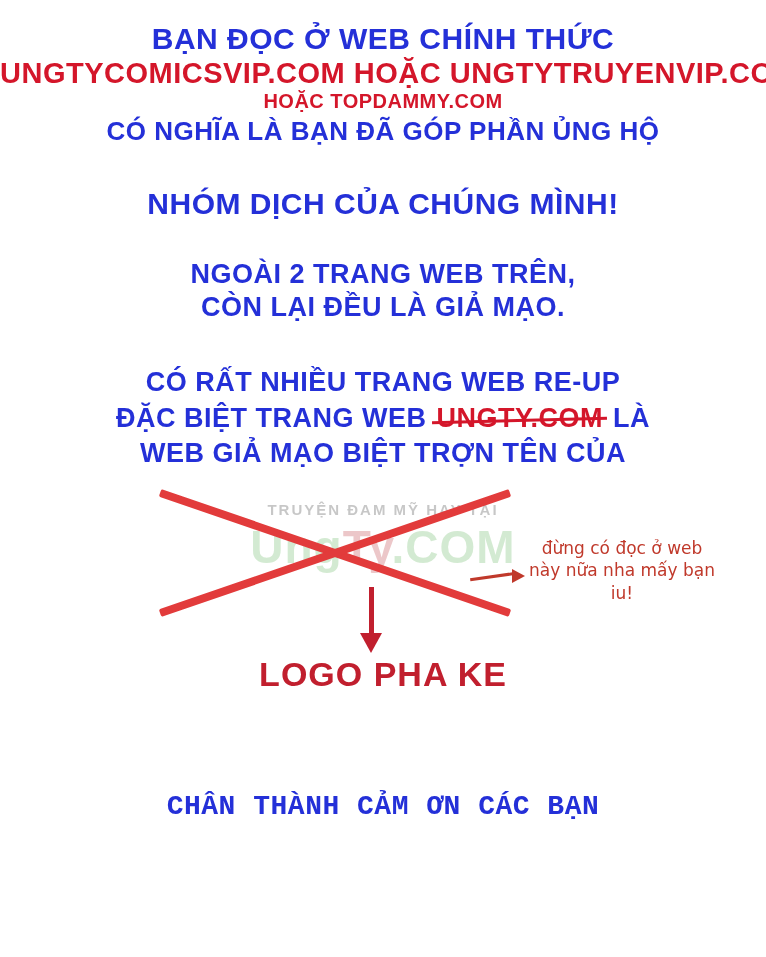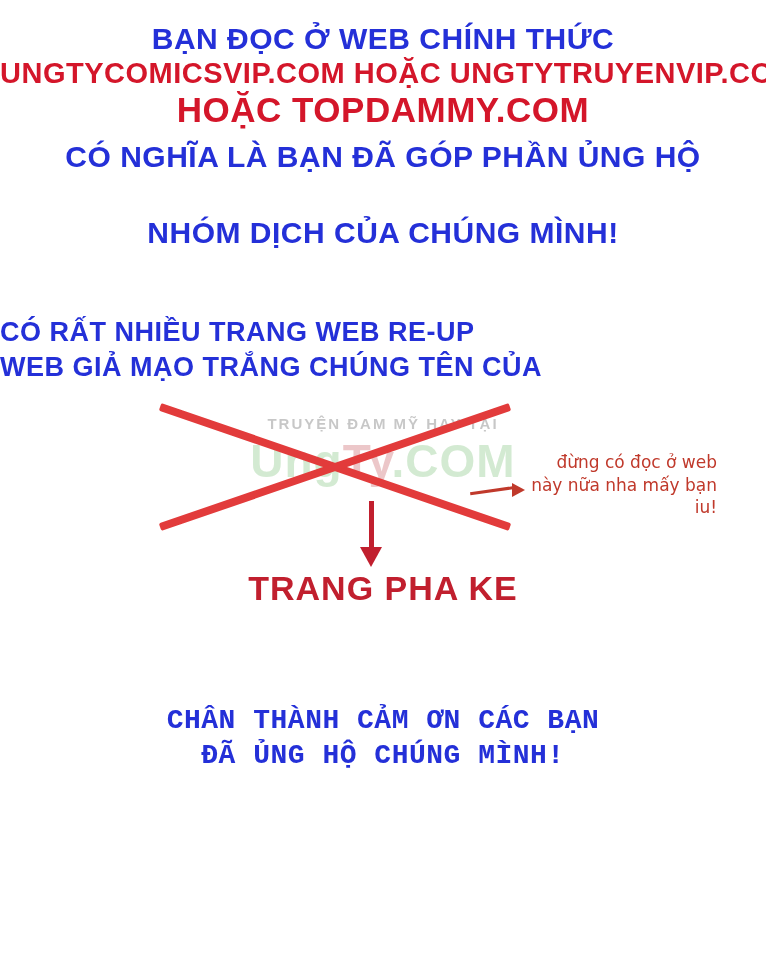--- a/index.html
+++ b/index.html
@@ -28,34 +28,35 @@
   }
   .line {
     color: #2430d8;
     font-weight: bold;
     letter-spacing: 0.5px;
     line-height: 1.16;
     white-space: nowrap;
   }
   .l1 { font-size: 30px; }
   .l2 { font-size: 29px; color: #d4162a; }
-  .l3 { font-size: 35px; color: #d4162a; }
-  .l4 { font-size: 30px; margin-top: 9px; }
+  .l3 { font-size: 20px; color: #d4162a; }
+  .l4 { font-size: 26px; margin-top: 2px; }
   .l5 { font-size: 30px; margin-top: 41px; }
 
   
   .block-two {
     margin-top: 36px;
     text-align: center;
   }
   .block-two .line { font-size: 27px; line-height: 1.22; }
 
   
   .block-three {
-    margin-top: 64px;
+    margin-top: 42px;
+    text-align: center;
   }
   .block-three .line { font-size: 27px; line-height: 1.30; }
   .strike-red {
     color: #d4162a;
     position: relative;
     display: inline-block;
     padding: 0 2px;
   }
   .strike-red::after {
     content: "";
@@ -119,21 +120,21 @@
 
   .note {
     position: absolute;
     left: 527px;
     top: 50px;
     width: 190px;
     color: #c0392b;
     font-size: 17px;
     line-height: 1.34;
     font-family: "DejaVu Sans", sans-serif;
-    text-align: right;
+    text-align: center;
   }
   .note-arrow {
     position: absolute;
     left: 470px;
     top: 82px;
     width: 58px;
     height: 14px;
   }
   .note-arrow .shaft {
     position: absolute;
@@ -199,24 +200,33 @@
 <div class="page">
 
   <div class="block-top">
     <div class="line l1">BẠN ĐỌC Ở WEB CHÍNH THỨC</div>
     <div class="line l2">UNGTYCOMICSVIP.COM HOẶC UNGTYTRUYENVIP.COM</div>
     <div class="line l3">HOẶC TOPDAMMY.COM</div>
     <div class="line l4">CÓ NGHĨA LÀ BẠN ĐÃ GÓP PHẦN ỦNG HỘ</div>
     <div class="line l5">NHÓM DỊCH CỦA CHÚNG MÌNH!</div>
   </div>
 
+  <div class="block-two">
+    <div class="line">NGOÀI 2 TRANG WEB TRÊN,</div>
+    <div class="line">CÒN LẠI ĐỀU LÀ GIẢ MẠO.</div>
+  </div>
 
   <div class="block-three">
     <div class="line">CÓ RẤT NHIỀU TRANG WEB RE-UP</div>
-    <div class="line">WEB GIẢ MẠO TRẮNG CHÚNG TÊN CỦA</div>
+    <div class="line">
+      <span>ĐẶC BIỆT TRANG WEB</span>
+      <span class="strike-red">UNGTY.COM</span>
+      <span>LÀ</span>
+    </div>
+    <div class="line">WEB GIẢ MẠO BIỆT TRỢN TÊN CỦA</div>
   </div>
 
   <div class="logo-area">
 
     <div class="fake-logo">
       <div class="small-top">TRUYỆN ĐAM MỸ HAY TẠI</div>
       <div class="big">
         <span>Ung</span><span class="accent">Ty</span><span>.COM</span>
       </div>
     </div>
@@ -231,21 +241,20 @@
       <div class="head"></div>
     </div>
 
     <div class="note">đừng có đọc ở web này nữa nha mấy bạn iu!</div>
 
     <div class="down-arrow">
       <div class="shaft"></div>
       <div class="head"></div>
     </div>
 
-    <div class="logo-caption">TRANG PHA KE</div>
+    <div class="logo-caption">LOGO PHA KE</div>
   </div>
 
   <div class="block-thanks">
     <div class="line">CHÂN THÀNH CẢM ƠN CÁC BẠN</div>
-    <div class="line">ĐÃ ỦNG HỘ CHÚNG MÌNH!</div>
   </div>
 
 </div>
 
 </body></html>

